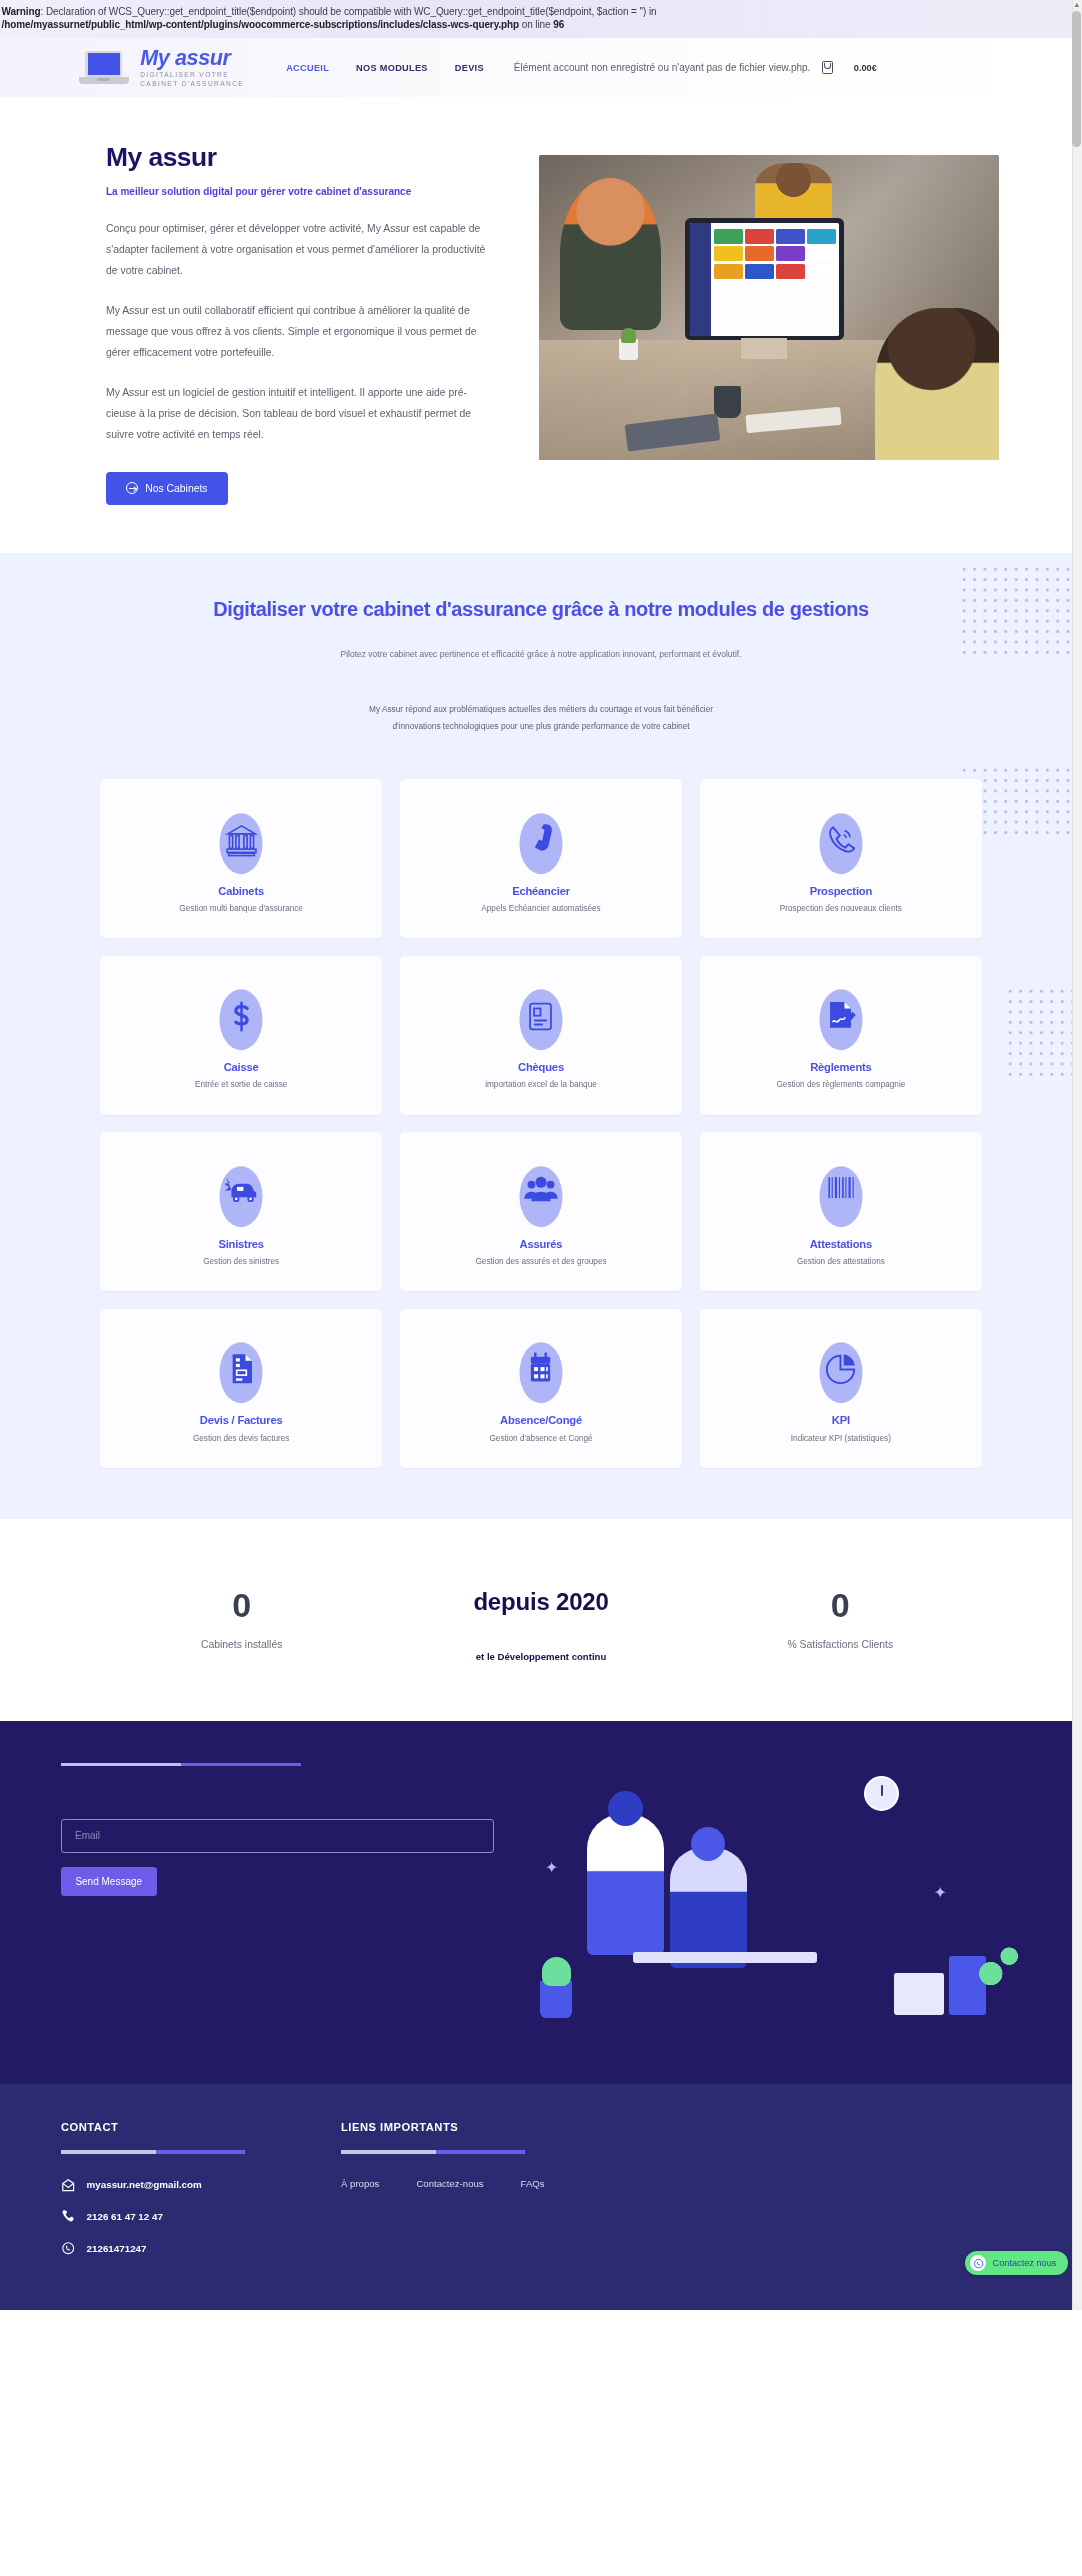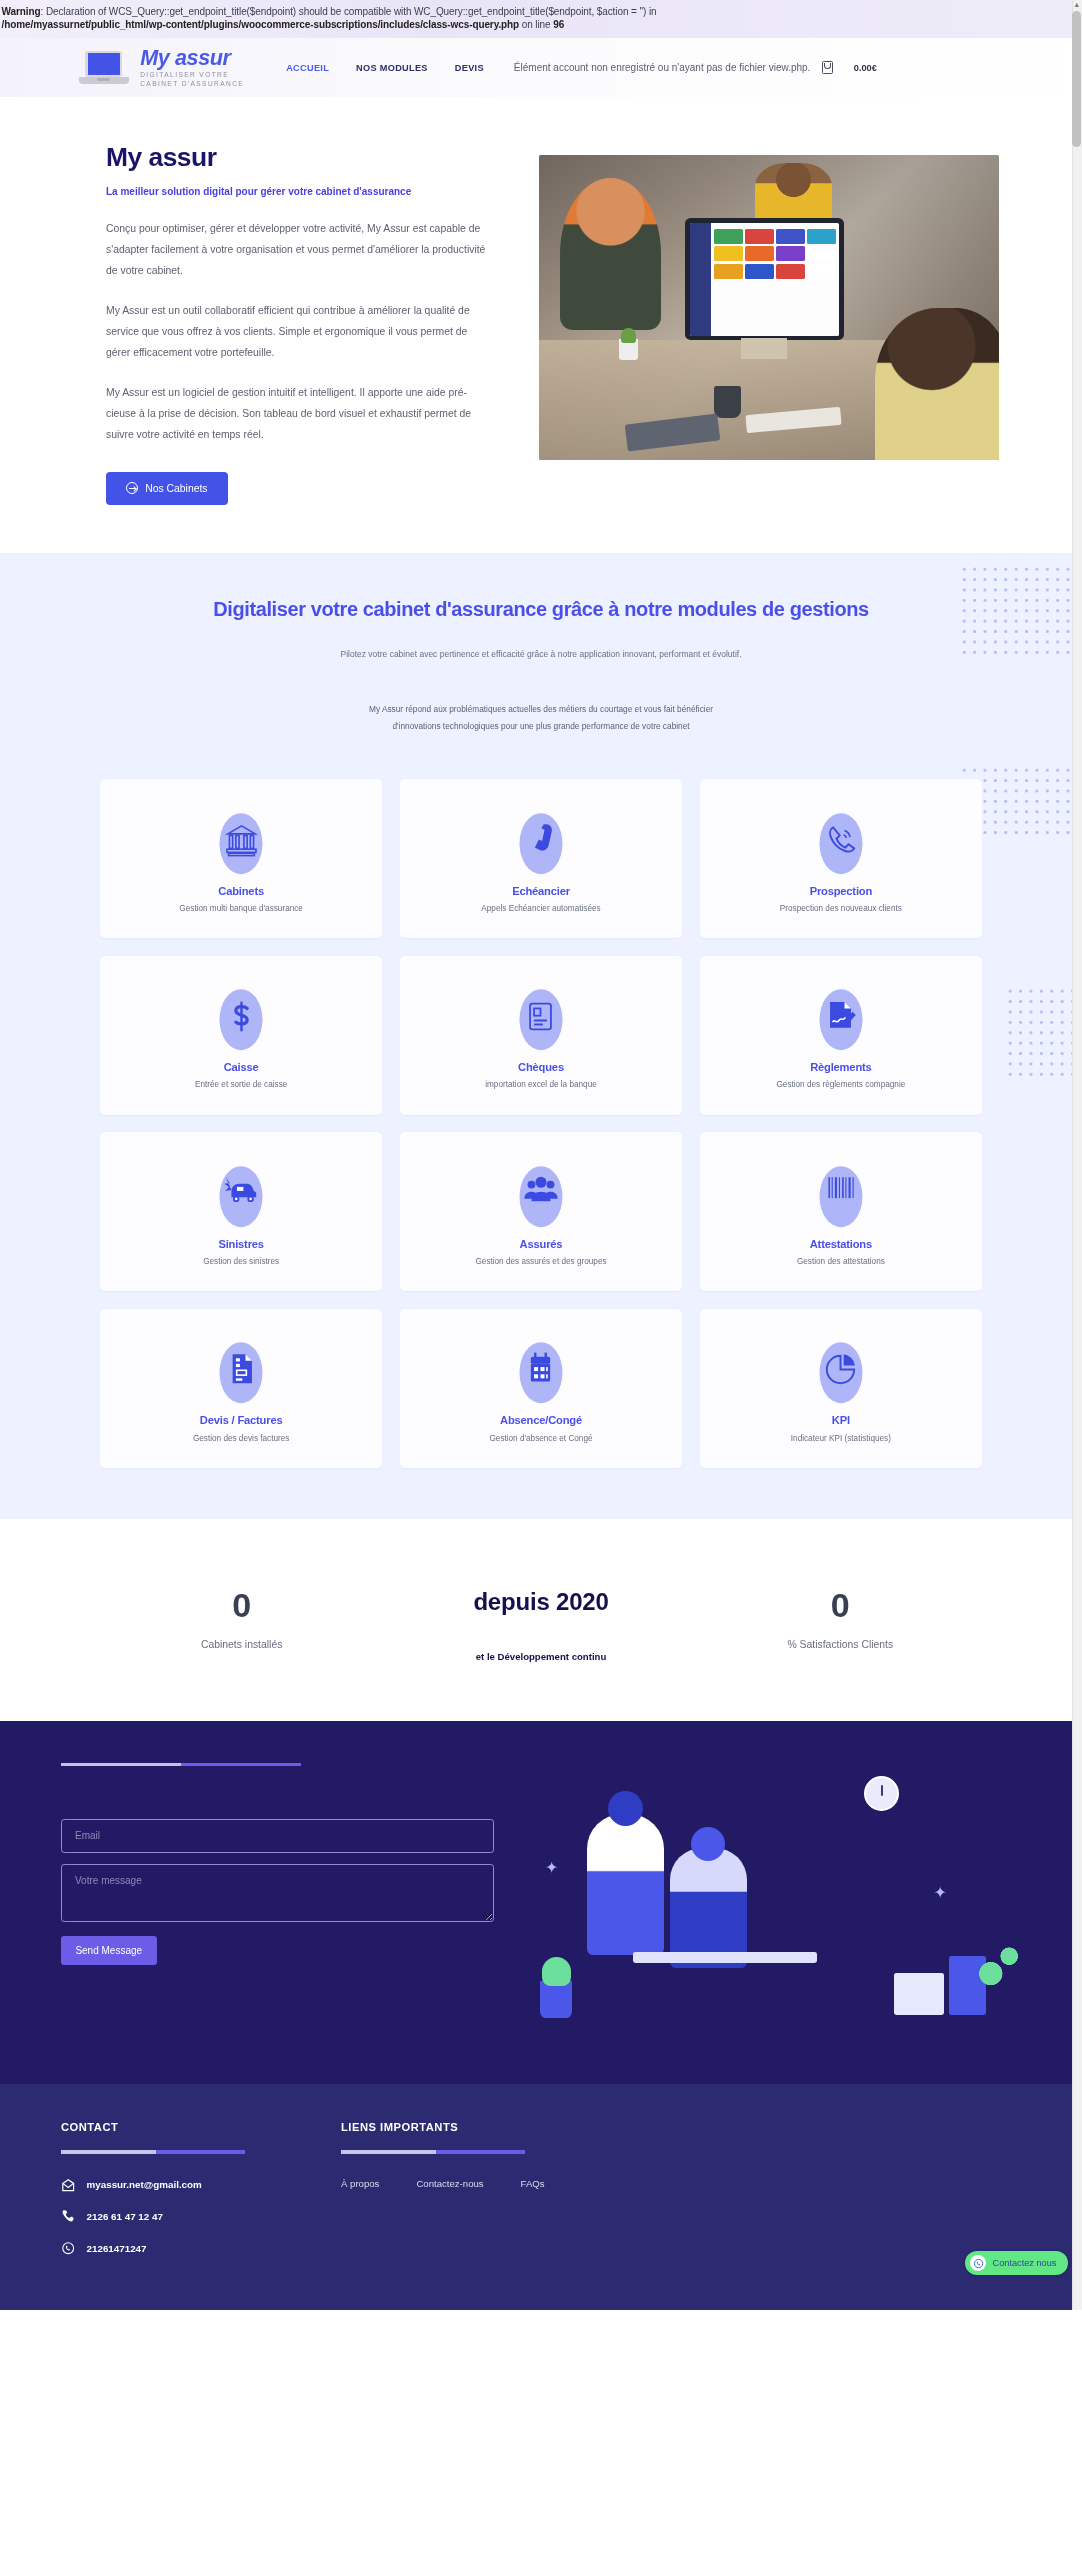--- a/index.html
+++ b/index.html
@@ -403,21 +403,21 @@
     <span class="cart-icon"></span>
     <span class="cart-total">0.00€</span>
   </div>
 </header>
 
 <section class="hero">
   <div class="hero-left">
     <h1 class="hero-title">My assur</h1>
     <div class="hero-sub">La meilleur solution digital pour gérer votre cabinet d'assurance</div>
     <p class="hero-p">Conçu pour optimiser, gérer et développer votre activité, My Assur est capable de s'adapter facilement à votre organisation et vous permet d'améliorer la productivité de votre cabinet.</p>
-    <p class="hero-p">My Assur est un outil collaboratif efficient qui contribue à améliorer la qualité de service que vous offrez à vos clients. Simple et ergonomique il vous permet de gérer efficacement votre portefeuille.</p>
+    <p class="hero-p">My Assur est un outil collaboratif efficient qui contribue à améliorer la qualité de message que vous offrez à vos clients. Simple et ergonomique il vous permet de gérer efficacement votre portefeuille.</p>
     <p class="hero-p">My Assur est un logiciel de gestion intuitif et intelligent. Il apporte une aide pré- cieuse à la prise de décision. Son tableau de bord visuel et exhaustif permet de suivre votre activité en temps réel.</p>
     <button class="btn-services">
       <span class="arrow-circle"></span>
       <span>Nos Cabinets</span>
     </button>
   </div>
   <div class="hero-right">
     <div class="hero-photo">
       <div class="photo-table"></div>
       <div class="photo-person-l"></div>
@@ -666,21 +666,20 @@
 </section>
 
 <section class="contact-section">
   <div class="contact-inner">
     <div class="contact-left">
       <div class="divider-bar">
           <i></i>
           <i></i>
         </div>
       <input class="field" type="email" placeholder="Email" style="">
-      <textarea class="field" placeholder="Votre message" style=""></textarea>
       <button class="btn-send">Send Message</button>
     </div>
     <div class="contact-illustration">
       <div class="illu-clock"></div>
       <div class="illu-pA"></div>
       <div class="illu-pB"></div>
       <div class="illu-desk"></div>
       <div class="illu-box1"></div>
       <div class="illu-box2"></div>
       <div class="illu-plant"></div>

